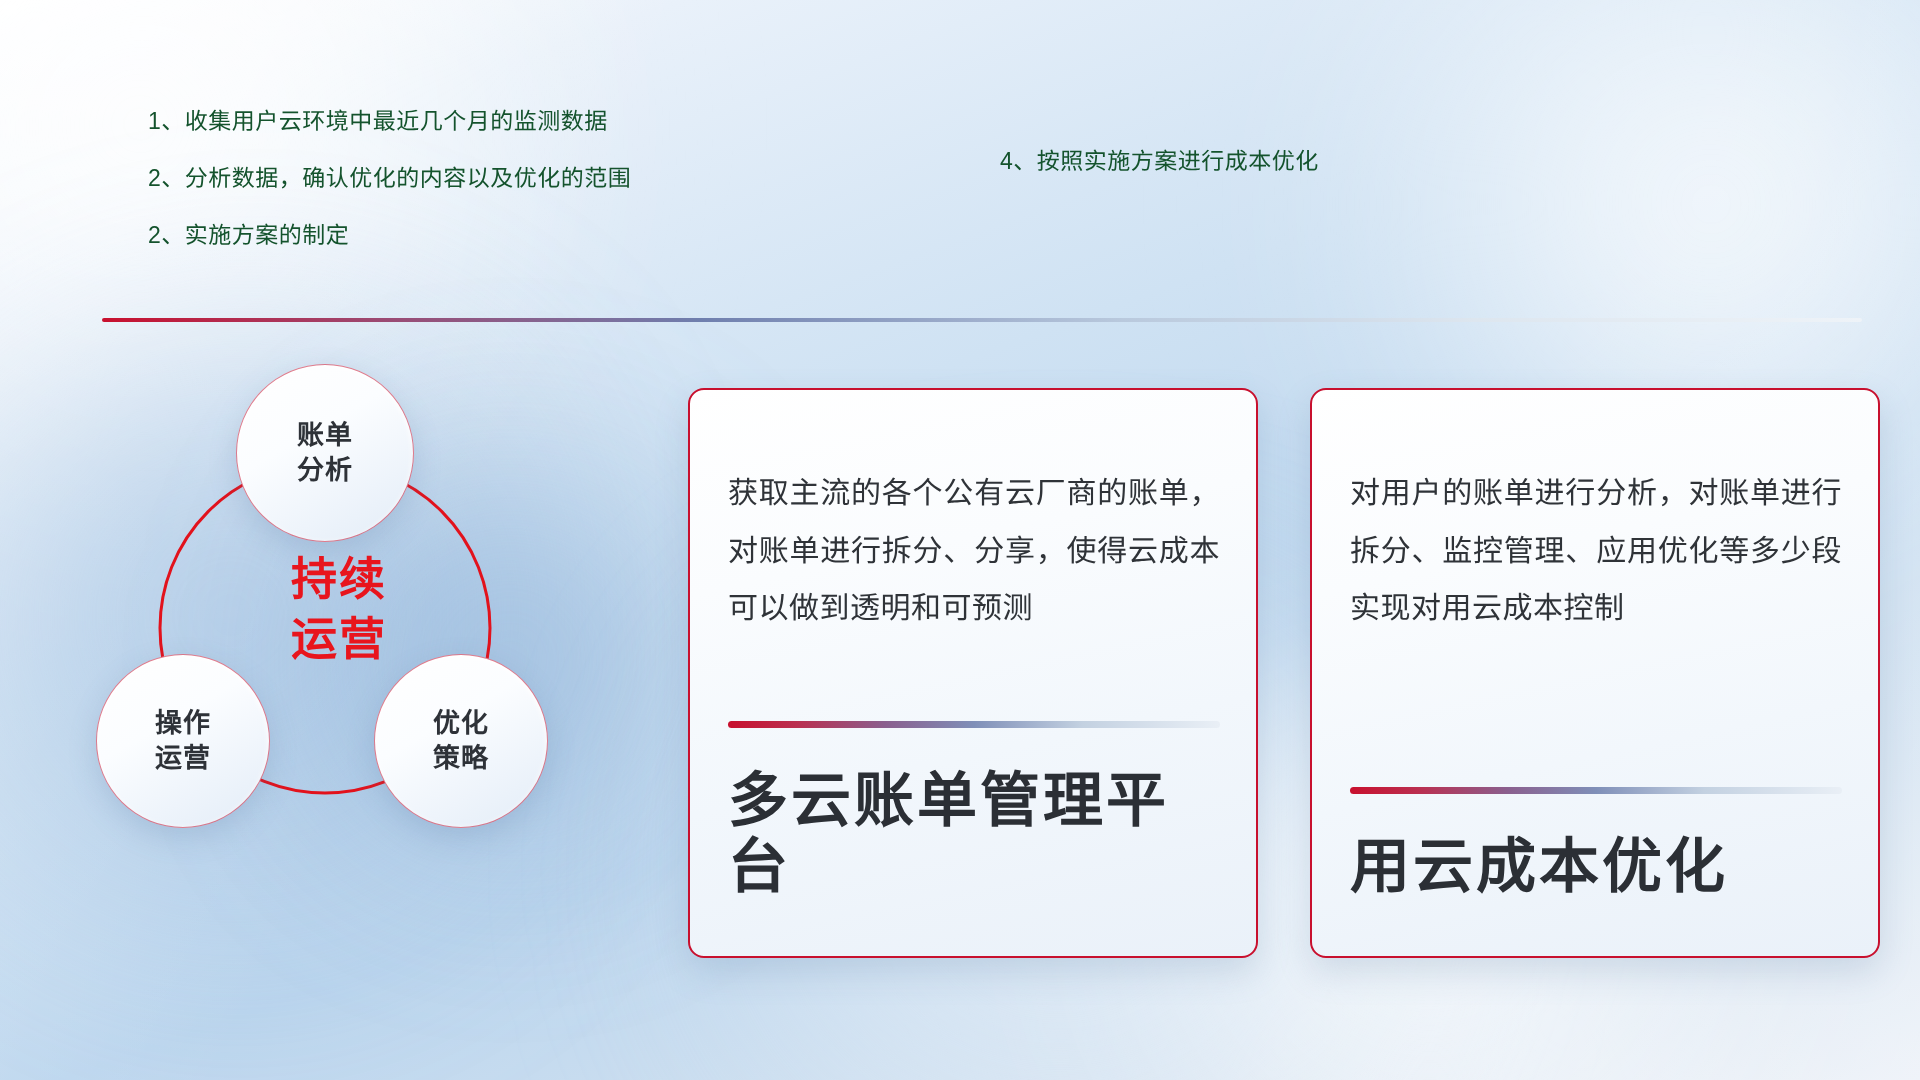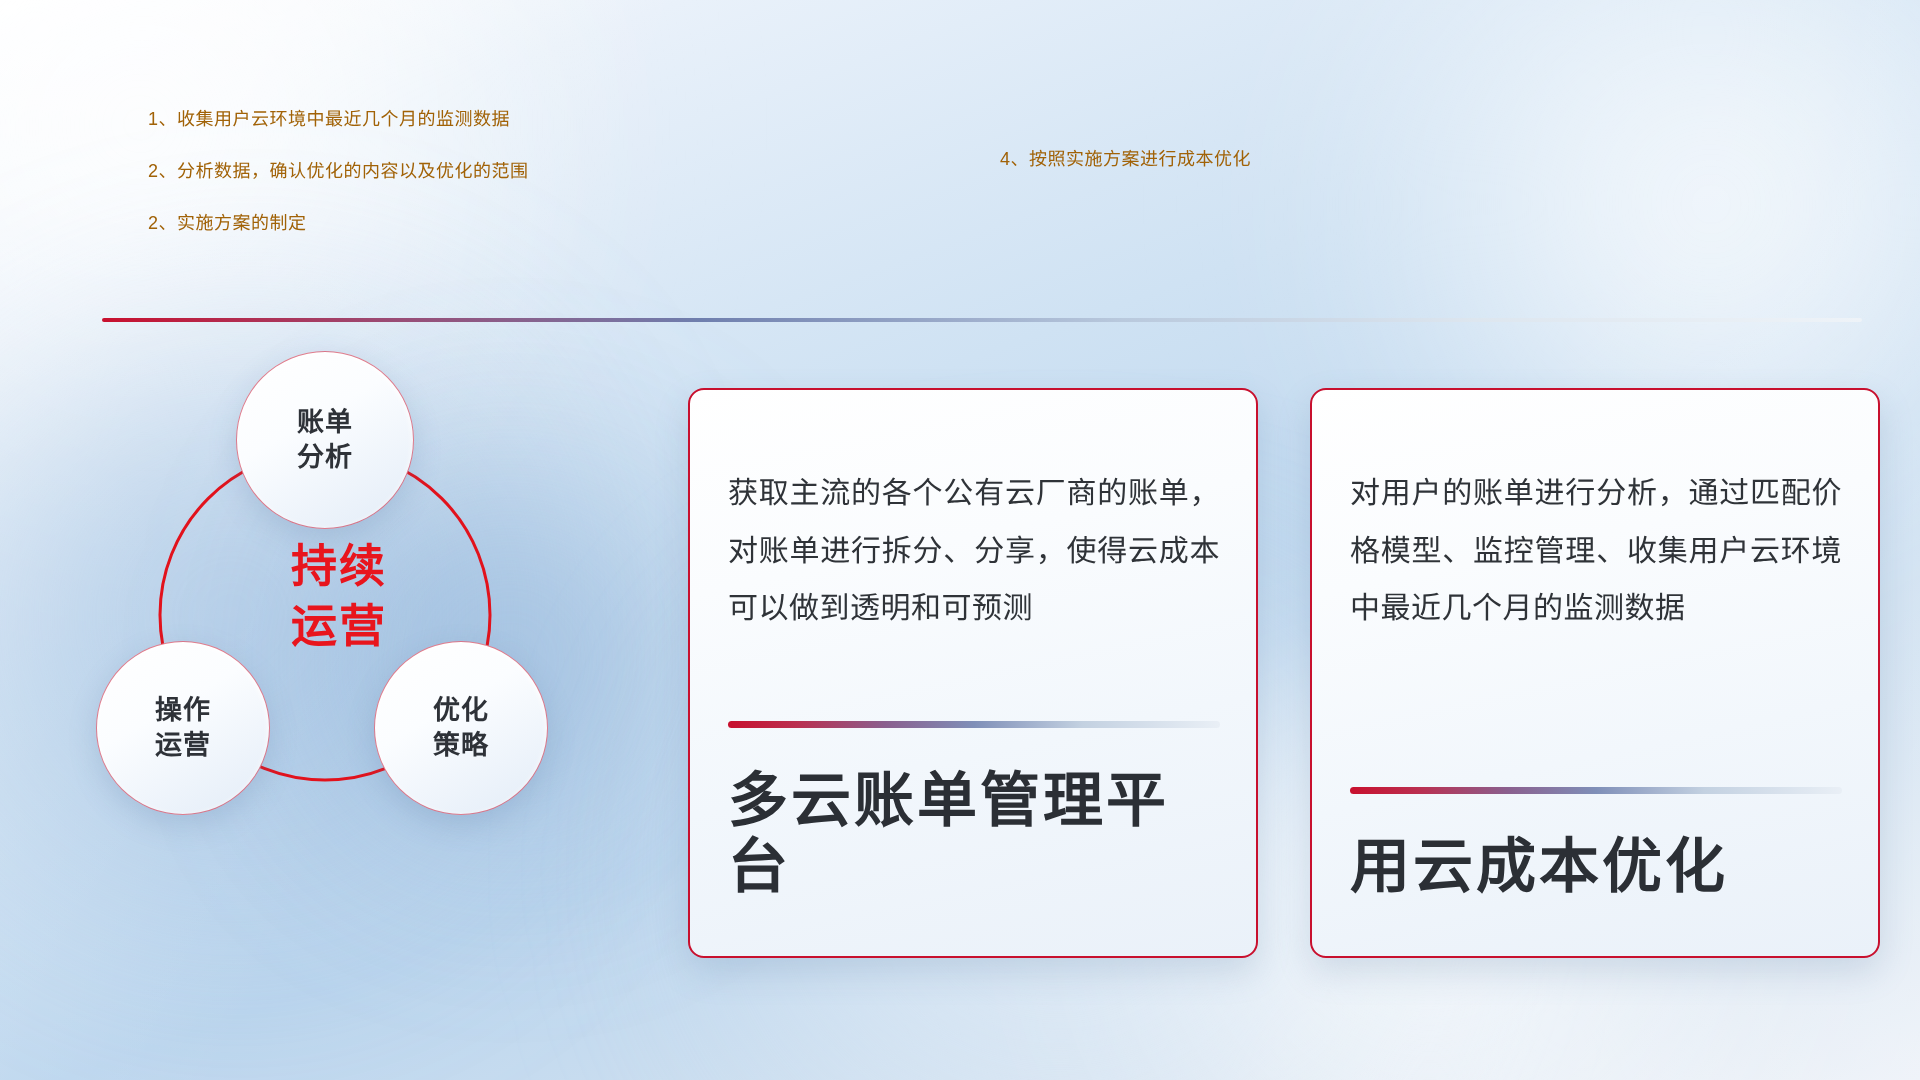--- a/index.html
+++ b/index.html
@@ -35,39 +35,39 @@
     position:absolute; inset:0;
     background:linear-gradient(115deg, rgba(255,255,255,.28) 0%, rgba(255,255,255,0) 30%, rgba(255,255,255,0) 70%, rgba(255,255,255,.32) 100%);
   }
 
   
   #steps { position:absolute; z-index:5; left:0; top:0; width:1920px; }
   .step-col { position:absolute; }
   .col-left { left:148px; top:110px; }
   .col-right { left:1000px; top:150px; }
   .step-item {
-    font-size:18px;
+    font-size:23px;
     line-height:1.0;
-    color:#a16207;
+    color:#14532d;
     letter-spacing:.5px;
     white-space:nowrap;
     margin-bottom:34px;
     font-weight:400;
   }
 
   
   #steps-divider {
     position:absolute; z-index:5;
     left:102px; top:318px; width:1760px; height:4px;
     background:linear-gradient(90deg, #c8102e 0%, #9b4a73 16%, #6f7fae 34%, #b9c9dd 58%, #dde6ef 78%, #eef3f8 100%);
     border-radius:2px;
   }
 
   
-  #venn { position:absolute; left:96px; top:351px; width:560px; height:580px; z-index:6; }
+  #venn { position:absolute; left:96px; top:364px; width:560px; height:580px; z-index:6; }
   #venn svg { position:absolute; left:0; top:0; }
 
   .bubble {
     position:absolute;
     border-radius:50%;
     background:
       linear-gradient(150deg, #ffffff 0%, #fbfdff 40%, #eef4fb 72%, #e2ecf7 100%);
     box-shadow:
       0 10px 28px rgba(90,125,165,.22),
       inset 0 2px 6px rgba(255,255,255,.95);
@@ -191,16 +191,16 @@
   </div>
 </div>
 
 <div class="card" id="card-1">
   <div class="card-body">获取主流的各个公有云厂商的账单，对账单进行拆分、分享，使得云成本可以做到透明和可预测</div>
   <div class="card-rule"></div>
   <div class="card-title">多云账单管理平台</div>
 </div>
 
 <div class="card" id="card-2">
-  <div class="card-body">对用户的账单进行分析，通过匹配价格模型、监控管理、收集用户云环境中最近几个月的监测数据</div>
+  <div class="card-body">对用户的账单进行分析，对账单进行拆分、监控管理、应用优化等多少段实现对用云成本控制</div>
   <div class="card-rule"></div>
   <div class="card-title">用云成本优化</div>
 </div>
 
 </body></html>

